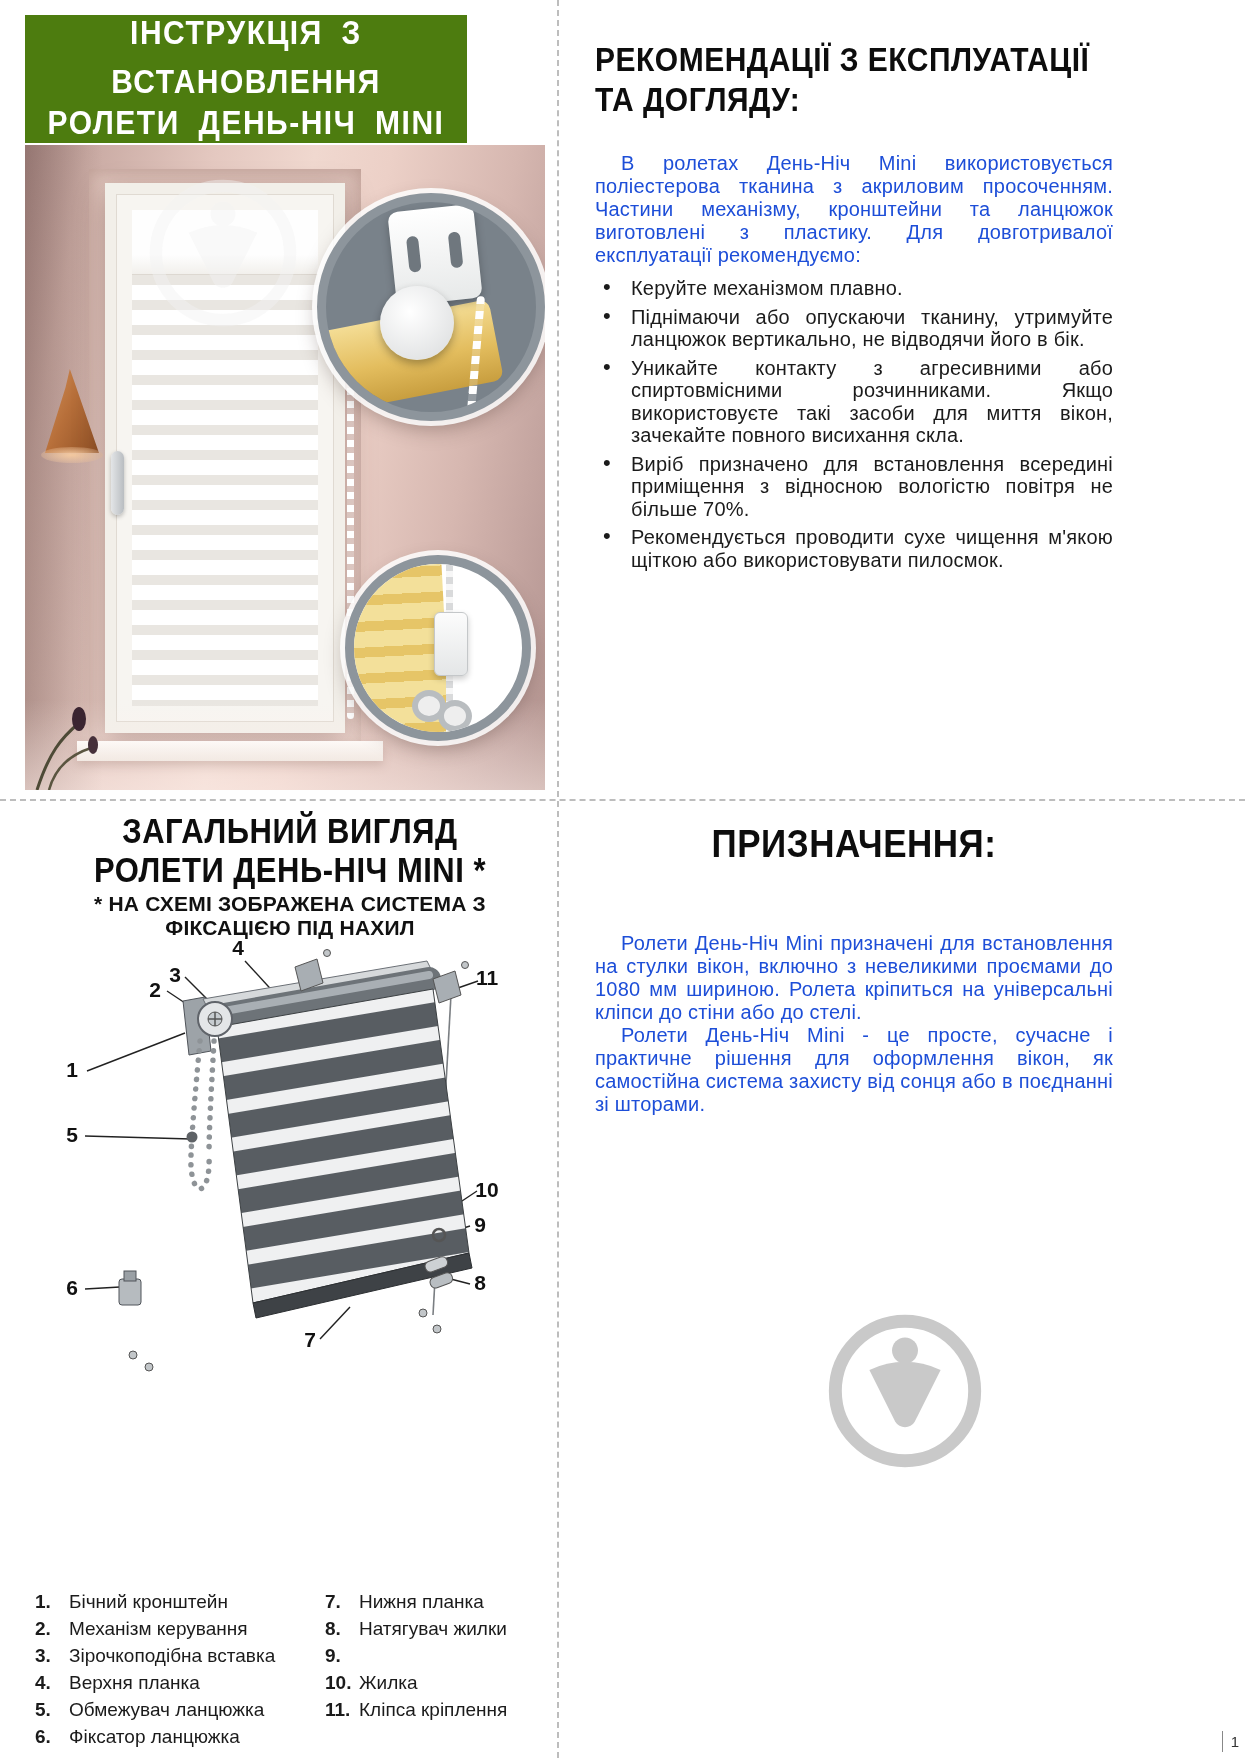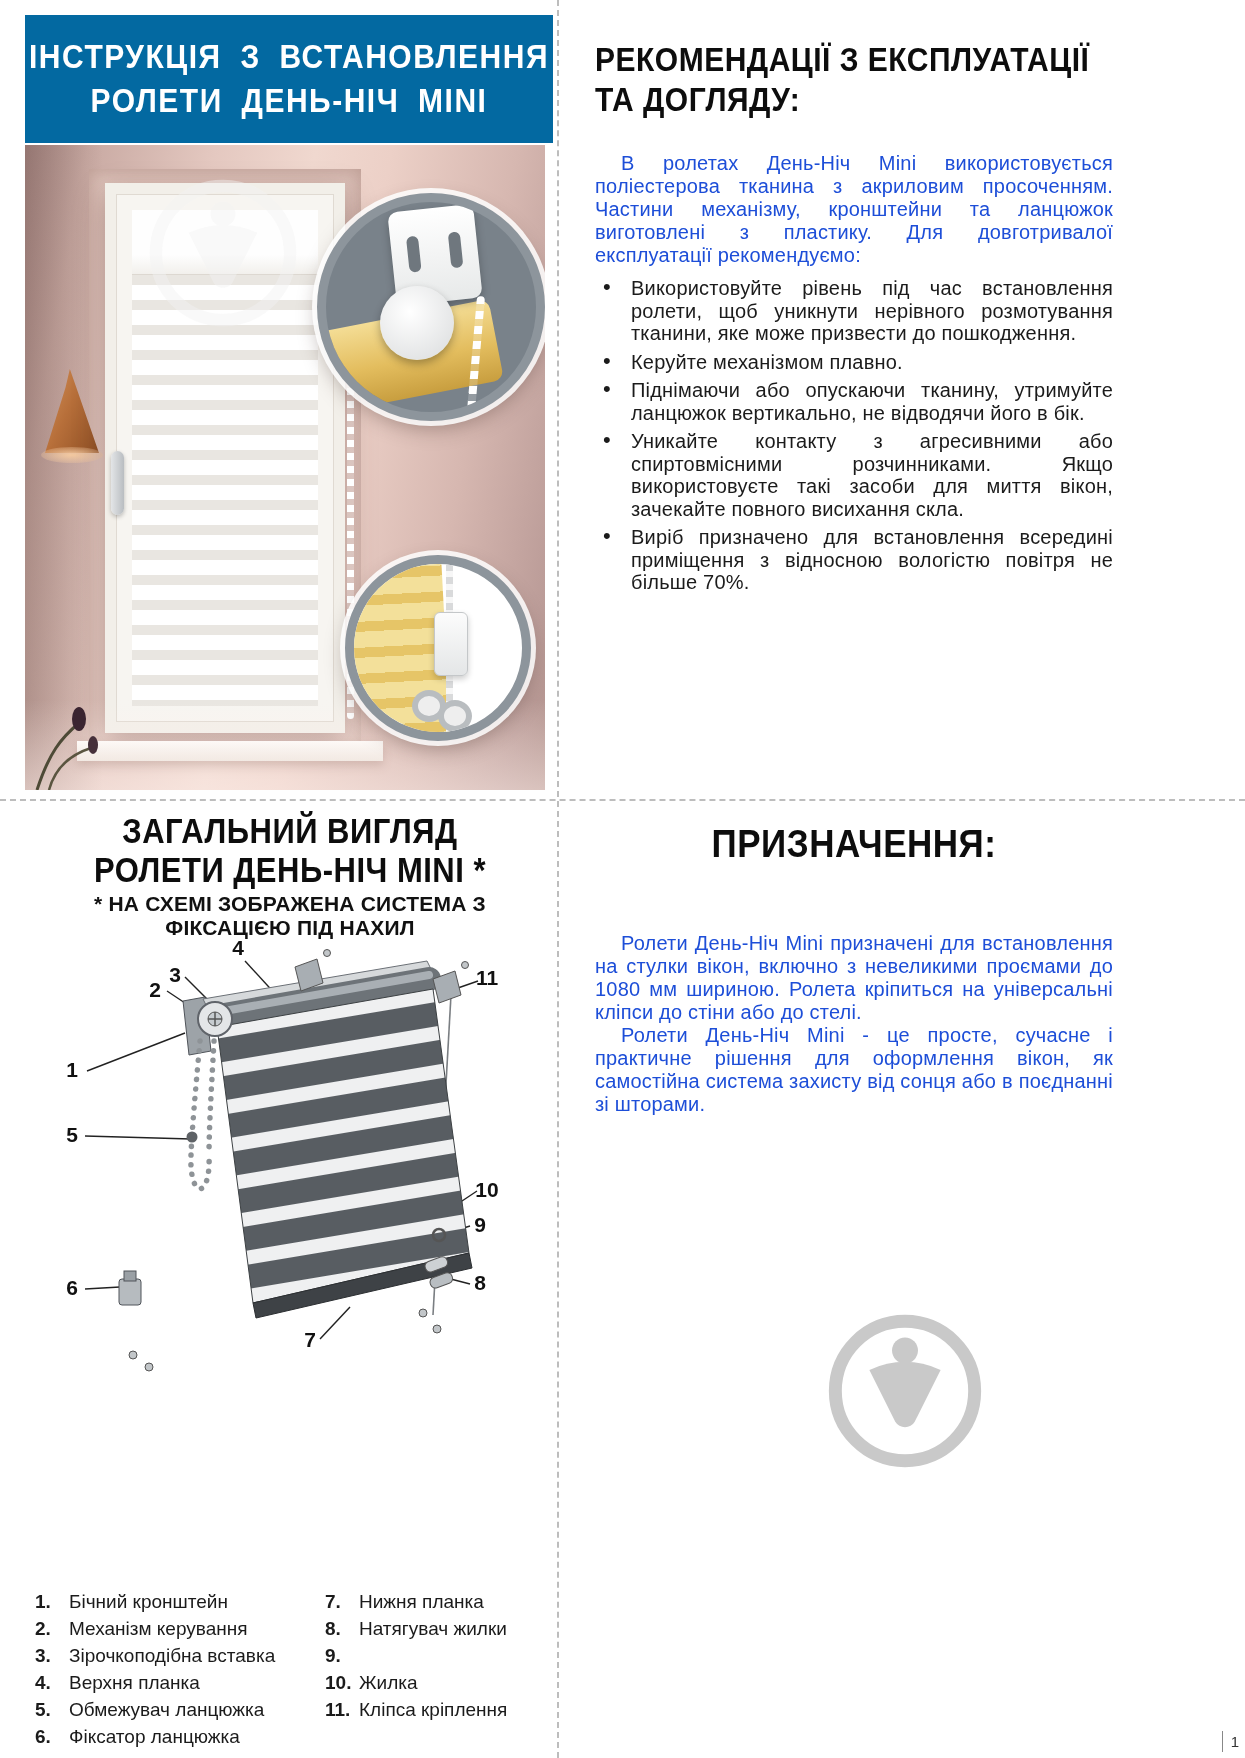--- a/index.html
+++ b/index.html
@@ -8,22 +8,22 @@
     background:#ffffff; color:#1b1b1b;
     font-family:"Liberation Sans","DejaVu Sans",sans-serif;
   }
 
   
   .divider-v { position:absolute; left:557px; top:0; height:100%; width:0; border-left:2px dashed #bdbdbd; }
   .divider-h { position:absolute; left:0; top:799px; width:100%; height:0; border-top:2px dashed #bdbdbd; }
 
   
   .banner {
-    position:absolute; left:25px; top:15px; width:528px; height:128px;
-    background:#0369a1; color:#ffffff; text-align:center;
+    position:absolute; left:25px; top:15px; width:442px; height:128px;
+    background:#4d7c0f; color:#ffffff; text-align:center;
     display:flex; flex-direction:column; justify-content:center;
   }
   .banner-line {
     font-size:30px; font-weight:bold; line-height:44px;
     letter-spacing:1.5px; word-spacing:9px;
     transform:scaleY(1.12);
   }
 
   .photo { position:absolute; left:25px; top:145px; width:520px; height:645px; overflow:hidden;
     background:linear-gradient(100deg,#ab8c88 0%,#c9aaa3 10%,#e4c8c0 30%,#f0d8cf 46%,#ecd0c7 58%,#d6b7b0 78%,#bc9d99 94%,#b3948f 100%);
@@ -196,25 +196,25 @@
     </div>
   </div>
 
   <section class="col-care">
     <h2 class="sec-heading">
       <span class="hl">РЕКОМЕНДАЦІЇ З ЕКСПЛУАТАЦІЇ</span>
       <span class="hl">ТА ДОГЛЯДУ:</span>
     </h2>
     <p class="body-text indent care-intro">В ролетах День-Ніч Mini використовується поліестерова тканина з акриловим просоченням. Частини механізму, кронштейни та ланцюжок виготовлені з пластику. Для довготривалої експлуатації рекомендуємо:</p>
     <ul class="care-list">
-      <li>Використовуйте рівень під час встановлення ролети, щоб уникнути нерівного розмотування тканини, яке може призвести до пошкодження.</li>
       <li>Керуйте механізмом плавно.</li>
       <li>Піднімаючи або опускаючи тканину, утримуйте ланцюжок вертикально, не відводячи його в бік.</li>
       <li>Уникайте контакту з агресивними або спиртовмісними розчинниками. Якщо використовуєте такі засоби для миття вікон, зачекайте повного висихання скла.</li>
       <li>Виріб призначено для встановлення всередині приміщення з відносною вологістю повітря не більше 70%.</li>
+      <li>Рекомендується проводити сухе чищення м'якою щіткою або використовувати пилосмок.</li>
     </ul>
   </section>
 
   <h2 class="ov-heading">
     <span class="hl">ЗАГАЛЬНИЙ ВИГЛЯД</span>
     <span class="hl">РОЛЕТИ ДЕНЬ-НІЧ MINI *</span>
   </h2>
   <div class="ov-note">* НА СХЕМІ ЗОБРАЖЕНА СИСТЕМА З ФІКСАЦІЄЮ ПІД НАХИЛ</div>
 
   <svg class="diagram" viewBox="0 0 480 500">

